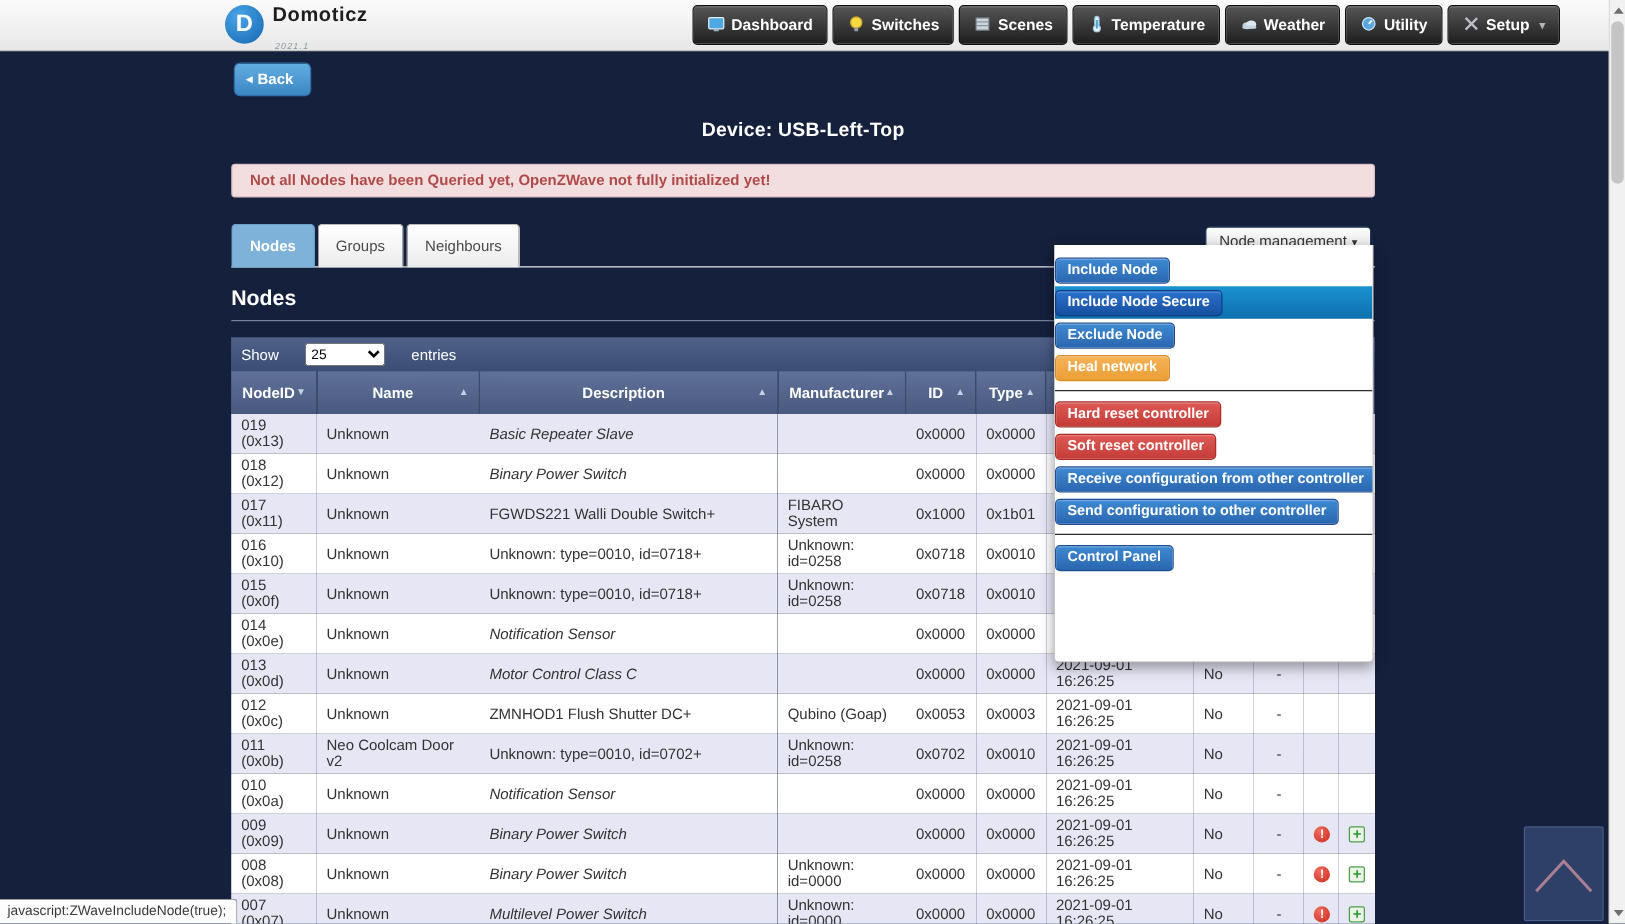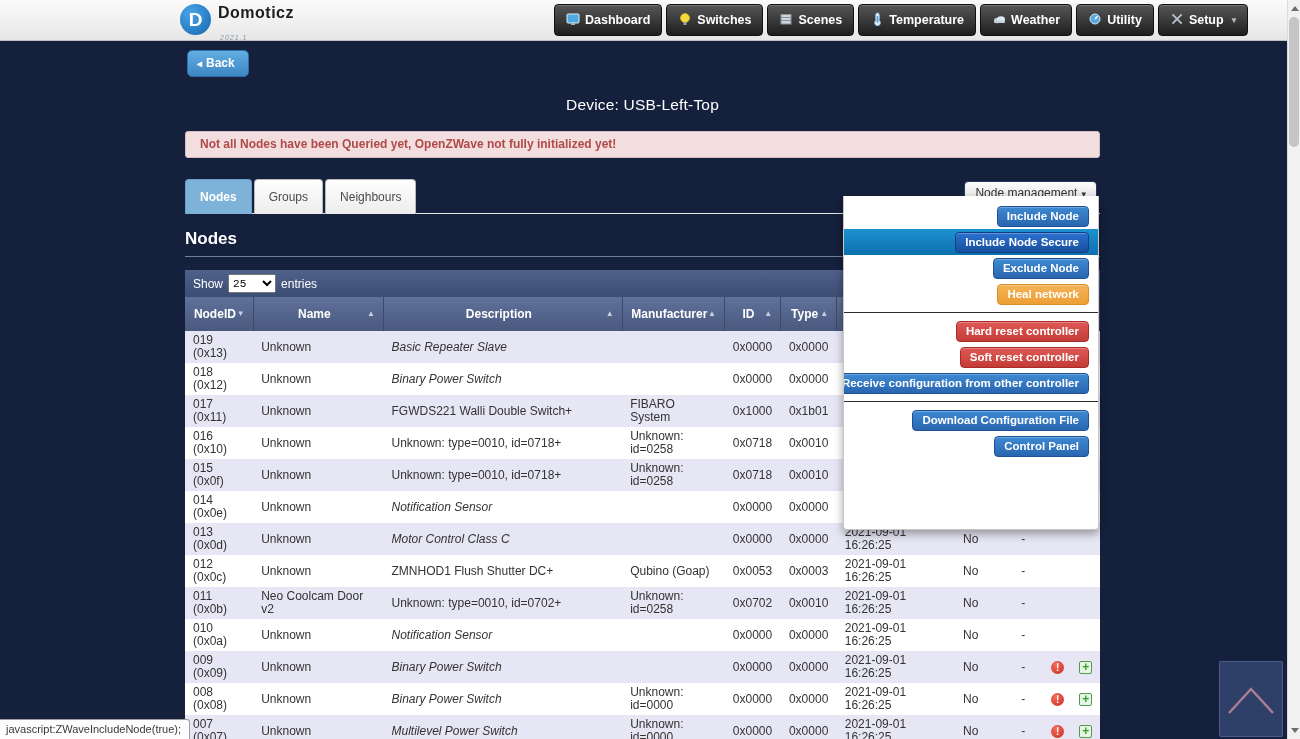--- a/index.html
+++ b/index.html
@@ -49,21 +49,21 @@
   .content { position:absolute; left:185px; top:41px; width:915px; }
 
   .back-btn {
     display:inline-flex; align-items:center; gap:4px; margin-top:9px; margin-left:2px;
     background:linear-gradient(#62aee2,#3c86c3);
     border:1px solid #2f6ea6; border-radius:5px;
     color:#fff; font-size:12px; font-weight:bold; padding:5px 13px 6px 9px; cursor:pointer;
   }
   .back-arrow { font-size:10px; }
 
-  .page-title { text-align:center; color:#fff; font-size:15.5px; font-weight:400; margin-top:19px; letter-spacing:0.2px; }
+  .page-title { text-align:center; color:#fff; font-size:15.5px; font-weight:700; margin-top:19px; letter-spacing:0.2px; }
 
   .warning {
     margin-top:17px; background:#f2dede; border:1px solid #dabcc4; border-radius:3px;
     color:#b04a48; font-size:12px; font-weight:bold; padding:5px 14px 6px;
   }
 
   
   .tabstrip { position:relative; margin-top:21px; height:35px; border-bottom:1px solid #e8e8e8; }
   .tab {
     display:inline-block; height:35px; padding:10px 14px 0; margin-right:2px;
@@ -78,23 +78,23 @@
     border:1px solid #27375c; border-radius:4px;
     color:#333; font-size:12px; padding:4px 10px 5px; cursor:pointer;
   }
   .nm-caret { font-size:9px; color:#333; margin-left:4px; }
 
   .section-title { color:#fff; font-size:17px; font-weight:bold; margin-top:15px; }
   .section-rule { border:none; border-top:1px solid #8d9ab4; margin-top:7px; opacity:.8; }
 
   
   .table-panel { margin-top:13px; background:linear-gradient(#3f5076,#2c3d60); padding-bottom:2px; }
-  .table-toolbar { height:27px; display:flex; align-items:center; padding:0 8px; color:#fff; font-size:12px; gap:5px;
+  .table-toolbar { height:27px; display:flex; align-items:center; padding:0 8px; color:#fff; font-size:12px; gap:21px;
     background:linear-gradient(#50618a,#3c4d74); }
-  .table-toolbar select { height:19px; font-size:11px; width:48px;font-family:Liberation Mono, monospace; }
+  .table-toolbar select { height:19px; font-size:11px; width:64px; }
 
   table.nodes { width:100%; border-collapse:collapse; font-size:12px; table-layout:fixed; }
   table.nodes th {
     background:linear-gradient(#60719a,#49597f);
     color:#fff; font-weight:bold; text-align:center;
     padding:10px 8px; border-right:1px solid #3c4a6b; cursor:pointer;
     white-space:nowrap; overflow:hidden;
   }
   table.nodes th .sort { float:right; font-size:8px; color:#c8d1e2; margin-top:2px; }
   table.nodes td {
@@ -119,21 +119,21 @@
     vertical-align:middle; cursor:pointer;
   }
 
   
   .dropdown-panel {
     position:absolute; left:843px; top:196px; width:256px; height:334px;
     background:#fff; border:1px solid #c6c6c6; border-top:none;
     border-radius:0 0 4px 4px; box-shadow:0 4px 10px rgba(0,0,0,.35);
     z-index:40; padding:7px 0; overflow:hidden;
   }
-  .dd-row { height:26px; display:flex; justify-content:flex-end; align-items:center; padding-right:9px; }
+  .dd-row { height:26px; display:flex; justify-content:flex-start; align-items:center; padding-right:9px; }
   .dd-row.highlight { background:linear-gradient(#1b92d0,#0e6fae); }
   .dd-btn {
     border-radius:4px; color:#fff; font-size:11.5px; font-weight:bold;
     padding:3px 9px 4px; cursor:pointer; white-space:nowrap;
     box-shadow:inset 0 1px 0 rgba(255,255,255,.25);
   }
   .dd-blue   { background:linear-gradient(#3e8ad2,#2a66b0); border:1px solid #1f4f94; }
   .dd-bluedk { background:linear-gradient(#2b71cf,#17509e); border:1px solid #0e3f85; }
   .dd-red    { background:linear-gradient(#de5955,#c43c38); border:1px solid #a92c28; }
   .dd-orange { background:linear-gradient(#f4b258,#ec9f35); border:1px solid #d98d26; }
@@ -487,24 +487,24 @@
     <div class="dd-divider"></div>
     <div class="dd-row">
       <button class="dd-btn dd-red">Hard reset controller</button>
     </div>
     <div class="dd-row">
       <button class="dd-btn dd-red">Soft reset controller</button>
     </div>
     <div class="dd-row">
       <button class="dd-btn dd-blue">Receive configuration from other controller</button>
     </div>
+    <div class="dd-row">
+      <button class="dd-btn dd-blue">Send configuration to other controller</button>
+    </div>
     <div class="dd-divider"></div>
-    <div class="dd-row">
-      <button class="dd-btn dd-blue">Download Configuration File</button>
-    </div>
     <div class="dd-row">
       <button class="dd-btn dd-blue">Control Panel</button>
     </div>
   </div>
 
 <div class="scrolltop">
   <svg width="56" height="44" viewBox="0 0 56 44">
     <polyline points="6,36 28,12 50,36" fill="none" stroke="#a87e92" stroke-width="2.5"></polyline>
   </svg>
 </div>

